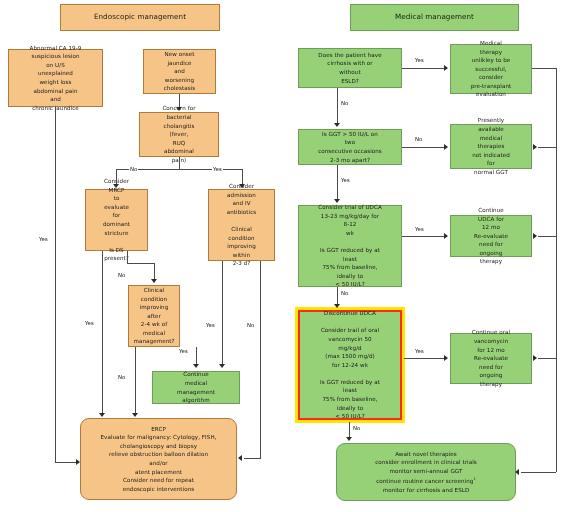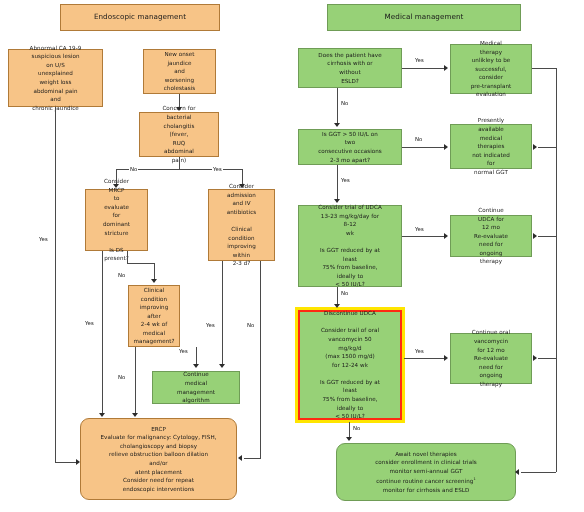--- a/index.html
+++ b/index.html
@@ -34,21 +34,21 @@
        padding:0 1px;line-height:7px;}
   .sup{font-size:3.6px;vertical-align:super;}
 </style>
 </head>
 <body>
 
 <div id="canvas">
 
   <div class="node orange header" style="left:60px;top:4px;width:160px;height:27px;">Endoscopic management</div>
 
-  <div class="node green header" style="left:327px;top:4px;width:194px;height:27px;">Medical management</div>
+  <div class="node green header" style="left:350px;top:4px;width:169px;height:27px;">Medical management</div>
 
   <div class="node orange" style="left:8px;top:49px;width:95px;height:58px;">Abnormal CA 19-9
 suspicious lesion on U/S
 unexplained weight loss
 abdominal pain and
 chronic jaundice</div>
 
   <div class="node orange" style="left:143px;top:49px;width:73px;height:45px;">New onset jaundice
 and worsening
 cholestasis</div>

